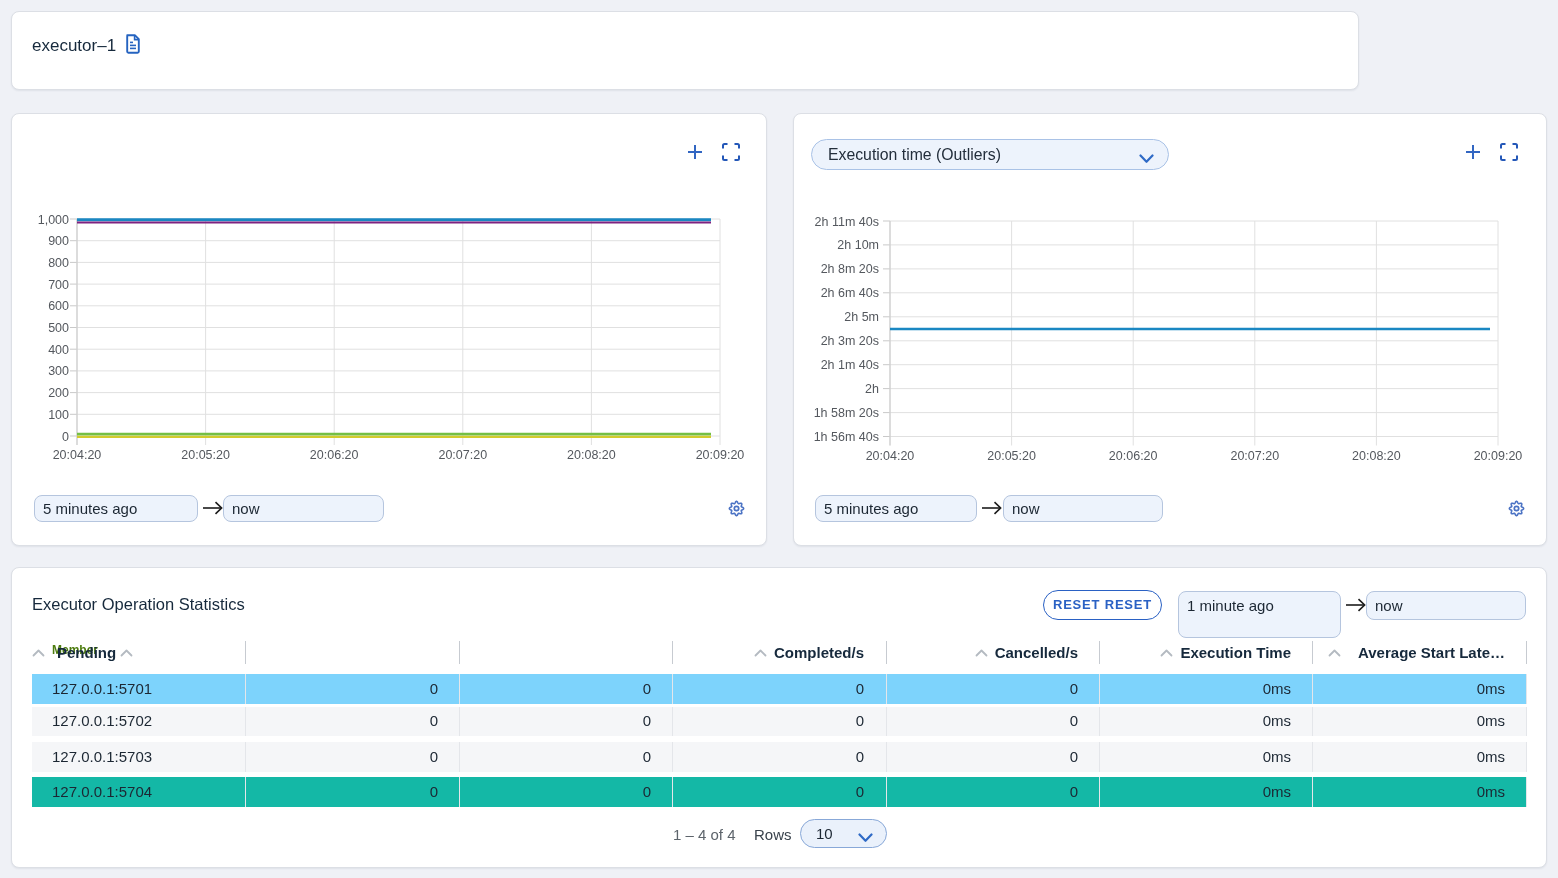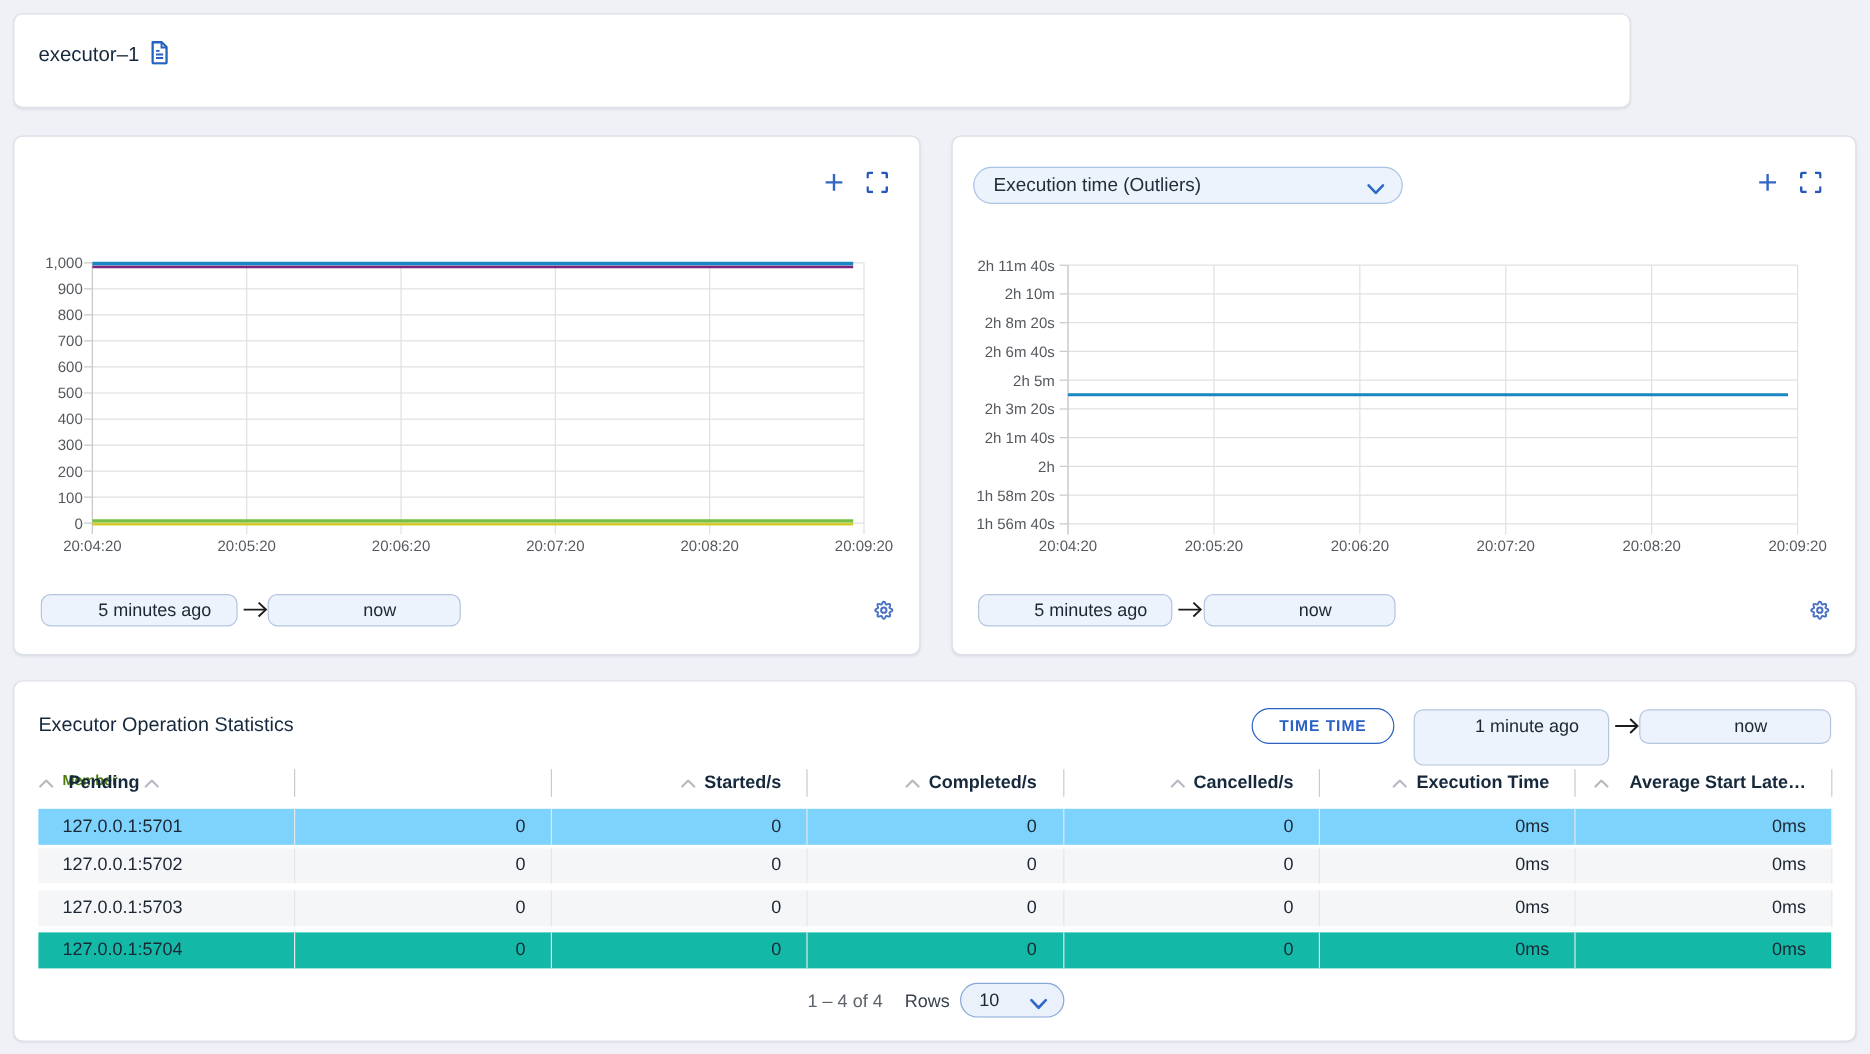--- a/index.html
+++ b/index.html
@@ -1,20 +1,20 @@
 <!DOCTYPE html>
 <html><head><meta charset="utf-8"><style>
 * { margin:0; padding:0; box-sizing:border-box; }
 html,body { width:1558px; height:878px; background:#eff1f6; font-family:"Liberation Sans",sans-serif; }
 .page { position:relative; width:1558px; height:878px; overflow:hidden; }
 .card { position:absolute; background:#fff; border:1px solid #dcdfe5; border-radius:8px; box-shadow:0 1px 2px rgba(20,30,50,0.07); }
 .ddpill { position:absolute; height:31px; background:#edf3fc; border:1px solid #a9c2e6; border-radius:15.5px; }
 .ddtext { position:absolute; left:16px; top:5.5px; font-size:15.8px; color:#232e3b; }
 .ddchev { position:absolute; right:14px; top:10px; }
-.tinput { position:absolute; background:#edf3fc; border:1px solid #b5c5de; border-radius:8px; font-size:15px; color:#1c2733; padding-left:26px;text-align:center; }
+.tinput { position:absolute; background:#edf3fc; border:1px solid #b5c5de; border-radius:8px; font-size:15px; color:#1c2733; padding-left:8px; }
 </style></head>
 <body>
 <div class="page">
 
 <div class="card" style="left:11px;top:11px;width:1348px;height:79px">
   <span style="position:absolute;left:20px;top:24px;font-size:17px;color:#16293c">executor–1</span>
   <svg width="16" height="20" viewBox="0 0 16 20" style="position:absolute;left:113px;top:22px">
         <path d="M2.2 1.2 H9.8 L13.8 5.2 V17.6 A1.2 1.2 0 0 1 12.6 18.8 H3.4 A1.2 1.2 0 0 1 2.2 17.6 V2.4 A1.2 1.2 0 0 1 3.4 1.2 Z" fill="none" stroke="#2563c0" stroke-width="1.9" stroke-linejoin="round"></path>
         <path d="M9.6 1.5 V5.6 H13.6" fill="none" stroke="#2563c0" stroke-width="1.6"></path>
         <line x1="5" y1="8.4" x2="8" y2="8.4" stroke="#2563c0" stroke-width="1.6"></line>
@@ -172,43 +172,37 @@
       </svg>
       <div class="tinput" style="left:209px;top:381px;width:160px;height:27px;line-height:25px">now</div>
   <svg width="17" height="17" viewBox="0 0 17 17" style="position:absolute;left:714px;top:386px">
         <polygon points="15.65,8.50 15.50,8.96 15.09,9.37 14.53,9.70 13.96,9.96 13.50,10.20 13.26,10.47 13.24,10.84 13.39,11.32 13.61,11.92 13.78,12.55 13.77,13.13 13.56,13.56 13.13,13.77 12.55,13.78 11.92,13.61 11.33,13.39 10.84,13.24 10.47,13.26 10.20,13.50 9.96,13.96 9.70,14.53 9.37,15.09 8.96,15.50 8.50,15.65 8.04,15.50 7.63,15.09 7.30,14.53 7.04,13.96 6.80,13.50 6.53,13.26 6.16,13.24 5.68,13.39 5.08,13.61 4.45,13.78 3.87,13.77 3.44,13.56 3.23,13.13 3.22,12.55 3.39,11.92 3.61,11.32 3.76,10.84 3.74,10.47 3.50,10.20 3.04,9.96 2.47,9.70 1.91,9.37 1.50,8.96 1.35,8.50 1.50,8.04 1.91,7.63 2.47,7.30 3.04,7.04 3.50,6.80 3.74,6.53 3.76,6.16 3.61,5.68 3.39,5.08 3.22,4.45 3.23,3.87 3.44,3.44 3.87,3.23 4.45,3.22 5.08,3.39 5.67,3.61 6.16,3.76 6.53,3.74 6.80,3.50 7.04,3.04 7.30,2.47 7.63,1.91 8.04,1.50 8.50,1.35 8.96,1.50 9.37,1.91 9.70,2.47 9.96,3.04 10.20,3.50 10.47,3.74 10.84,3.76 11.33,3.61 11.92,3.39 12.55,3.22 13.13,3.23 13.56,3.44 13.77,3.87 13.78,4.45 13.61,5.08 13.39,5.67 13.24,6.16 13.26,6.53 13.50,6.80 13.96,7.04 14.53,7.30 15.09,7.63 15.50,8.04" fill="none" stroke="#4a72c4" stroke-width="1.6" stroke-linejoin="round"></polygon>
         <circle cx="8.5" cy="8.5" r="2.2" fill="none" stroke="#4a72c4" stroke-width="1.7"></circle>
       </svg>
 </div>
 
 <div class="card" style="left:11px;top:567px;width:1536px;height:301px">
   <span style="position:absolute;left:20px;top:27px;font-size:16.5px;color:#16293c">Executor Operation Statistics</span>
-  <div style="position:absolute;left:1031px;top:22px;width:119px;height:30px;border:1.5px solid #2a61c4;border-radius:15px;text-align:center;line-height:27px;font-size:13px;font-weight:700;letter-spacing:0.8px;color:#2a61c4">TIME TIME</div>
+  <div style="position:absolute;left:1031px;top:22px;width:119px;height:30px;border:1.5px solid #2a61c4;border-radius:15px;text-align:center;line-height:27px;font-size:13px;font-weight:700;letter-spacing:0.8px;color:#2a61c4">RESET RESET</div>
   <div class="tinput" style="left:1166px;top:23px;width:163px;height:47px;line-height:27px">1 minute ago</div>
       <svg width="22" height="16" viewBox="0 0 22 16" style="position:absolute;left:1333px;top:29px">
         <line x1="1" y1="8" x2="19" y2="8" stroke="#1c1c1c" stroke-width="1.6"></line>
         <path d="M13.5 2.2 L19.6 8 L13.5 13.8" fill="none" stroke="#1c1c1c" stroke-width="1.6"></path>
       </svg>
       <div class="tinput" style="left:1354px;top:23px;width:160px;height:29px;line-height:27px">now</div>
   <div style="position:absolute;left:20px;top:73px;width:1493.7px;height:23px">
         <span style="position:absolute;left:20px;top:2px;font-weight:700;font-size:12px;color:#4d7c0f">Member</span>
         <svg width="13" height="8" viewBox="0 0 13 8" style="position:absolute;left:88px;top:8px">
           <path d="M1.5 6.5 L6.5 1.5 L11.5 6.5" fill="none" stroke="#b4bac1" stroke-width="1.8" stroke-linecap="round" stroke-linejoin="round"></path>
         </svg>
         <div style="position:absolute;left:0;top:0;width:406px;height:23px;display:flex;justify-content:flex-start;align-items:center;gap:12px">
           <svg width="13" height="8" viewBox="0 0 13 8" style="margin-top:1px">
             <path d="M1.5 6.5 L6.5 1.5 L11.5 6.5" fill="none" stroke="#b4bac1" stroke-width="1.8" stroke-linecap="round" stroke-linejoin="round"></path>
           </svg>
           <span style="font-weight:700;font-size:15px;color:#16293c">Pending</span>
-        </div>
-        <div style="position:absolute;left:0;top:0;width:619px;height:23px;display:flex;justify-content:flex-end;align-items:center;gap:7px">
-          <svg width="13" height="8" viewBox="0 0 13 8" style="margin-top:1px">
-            <path d="M1.5 6.5 L6.5 1.5 L11.5 6.5" fill="none" stroke="#b4bac1" stroke-width="1.8" stroke-linecap="round" stroke-linejoin="round"></path>
-          </svg>
-          <span style="font-weight:700;font-size:15px;color:#16293c">Started/s</span>
         </div>
         <div style="position:absolute;left:0;top:0;width:832px;height:23px;display:flex;justify-content:flex-end;align-items:center;gap:7px">
           <svg width="13" height="8" viewBox="0 0 13 8" style="margin-top:1px">
             <path d="M1.5 6.5 L6.5 1.5 L11.5 6.5" fill="none" stroke="#b4bac1" stroke-width="1.8" stroke-linecap="round" stroke-linejoin="round"></path>
           </svg>
           <span style="font-weight:700;font-size:15px;color:#16293c">Completed/s</span>
         </div>
         <div style="position:absolute;left:0;top:0;width:1046px;height:23px;display:flex;justify-content:flex-end;align-items:center;gap:7px">
           <svg width="13" height="8" viewBox="0 0 13 8" style="margin-top:1px">
             <path d="M1.5 6.5 L6.5 1.5 L11.5 6.5" fill="none" stroke="#b4bac1" stroke-width="1.8" stroke-linecap="round" stroke-linejoin="round"></path>

